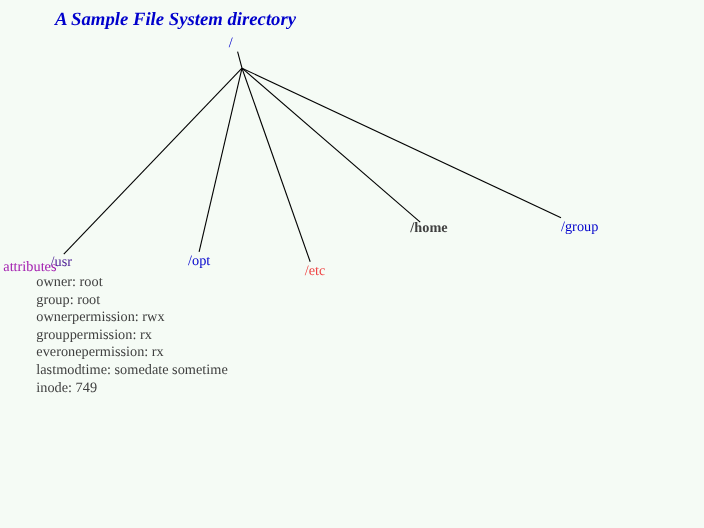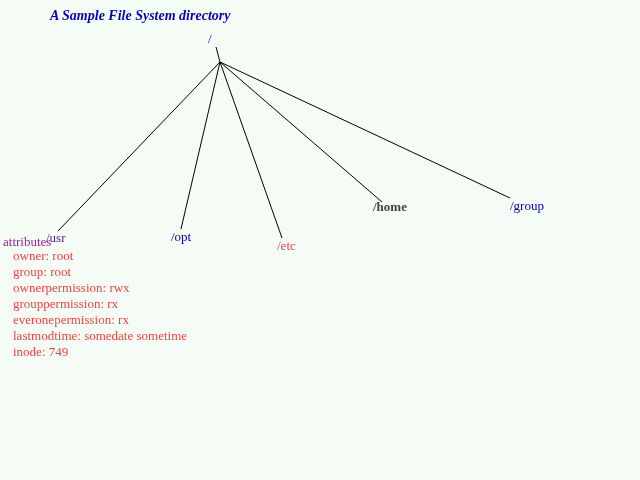--- a/index.html
+++ b/index.html
@@ -11,21 +11,21 @@
     position: relative;
     width: 640px;
     height: 480px;
     overflow: hidden;
     font-family: "Liberation Serif", serif;
   }
   #title {
     position: absolute;
     left: 50px;
     top: 8px;
-    font-size: 14px;
+    font-size: 17px;
     font-weight: bold;
     font-style: italic;
     white-space: nowrap;
   }
   #edges {
     position: absolute;
     left: 0;
     top: 0;
     width: 640px;
     height: 480px;
@@ -76,21 +76,21 @@
       <div class="node-label" style="left: 208px; top: 32px; color: rgb(0, 0, 204);">/</div>
       <div class="node-label" style="left: 46px; top: 231px; color: #4c1d95;">/usr</div>
       <div class="node-label" style="left: 171px; top: 230px; color: rgb(0, 0, 204);">/opt</div>
       <div class="node-label" style="left: 277px; top: 239px; color: #ef4444;">/etc</div>
       <div class="node-label" style="left: 373px; top: 200px; color: #404040; font-weight: bold;">/home</div>
       <div class="node-label" style="left: 510px; top: 199px; color: rgb(0, 0, 204);">/group</div>
     </div>
 
   <div id="attributes-title" style="color: #a21caf;">attributes</div>
 
-  <div id="attr-list" style="color: #ef4444;">
+  <div id="attr-list" style="color: #404040; margin-left: 20px;">
       <div class="attr-item">owner: root</div>
       <div class="attr-item">group: root</div>
       <div class="attr-item">ownerpermission: rwx</div>
       <div class="attr-item">grouppermission: rx</div>
       <div class="attr-item">everonepermission: rx</div>
       <div class="attr-item">lastmodtime: somedate sometime</div>
       <div class="attr-item">inode: 749</div>
     </div>
 </div>
 

